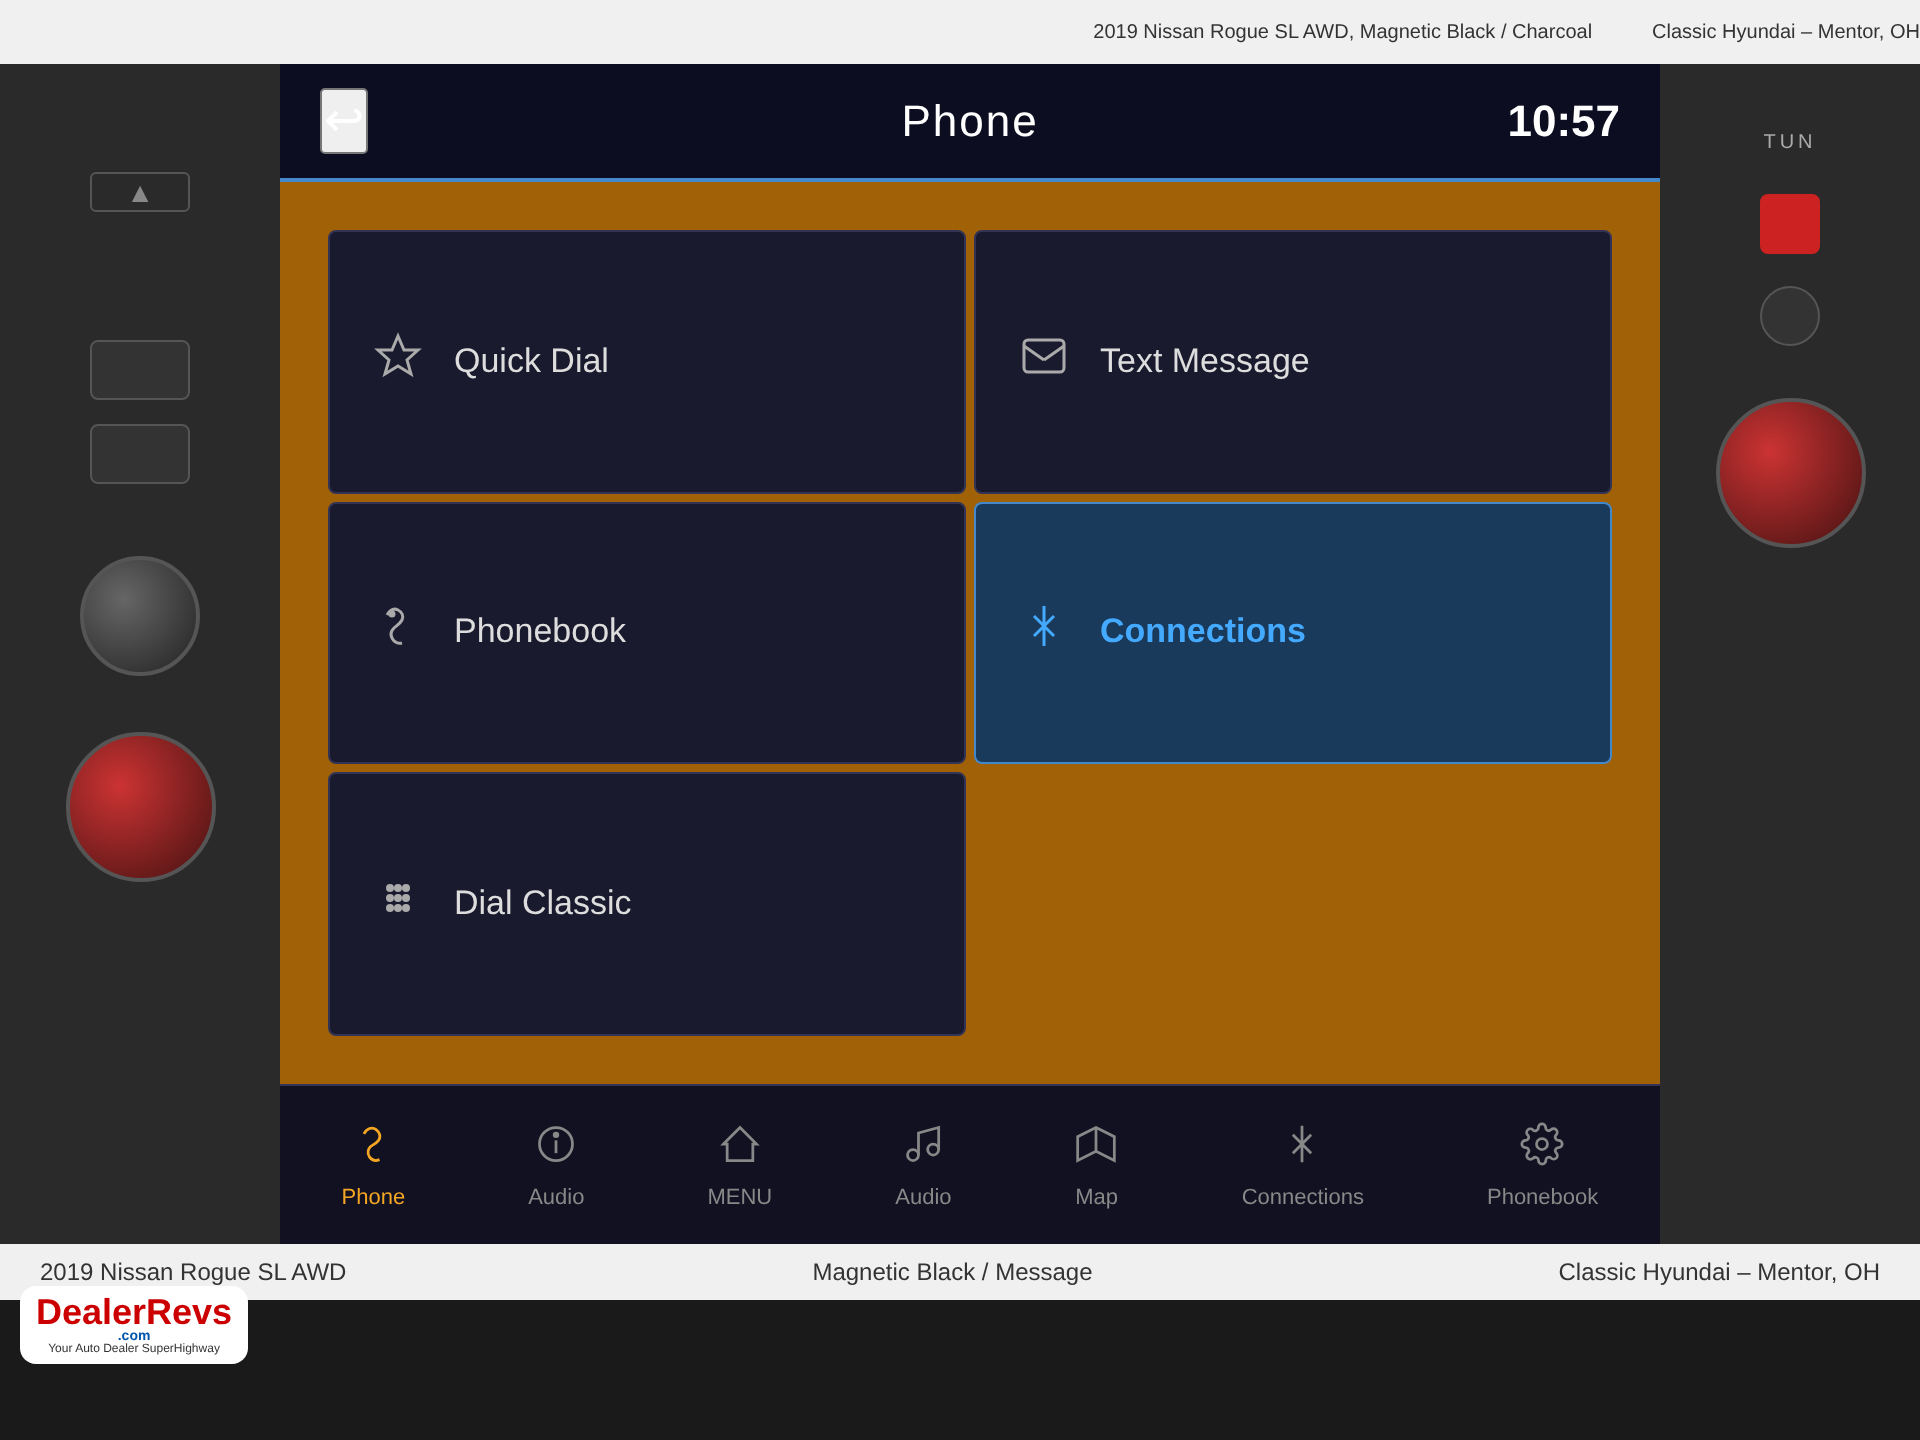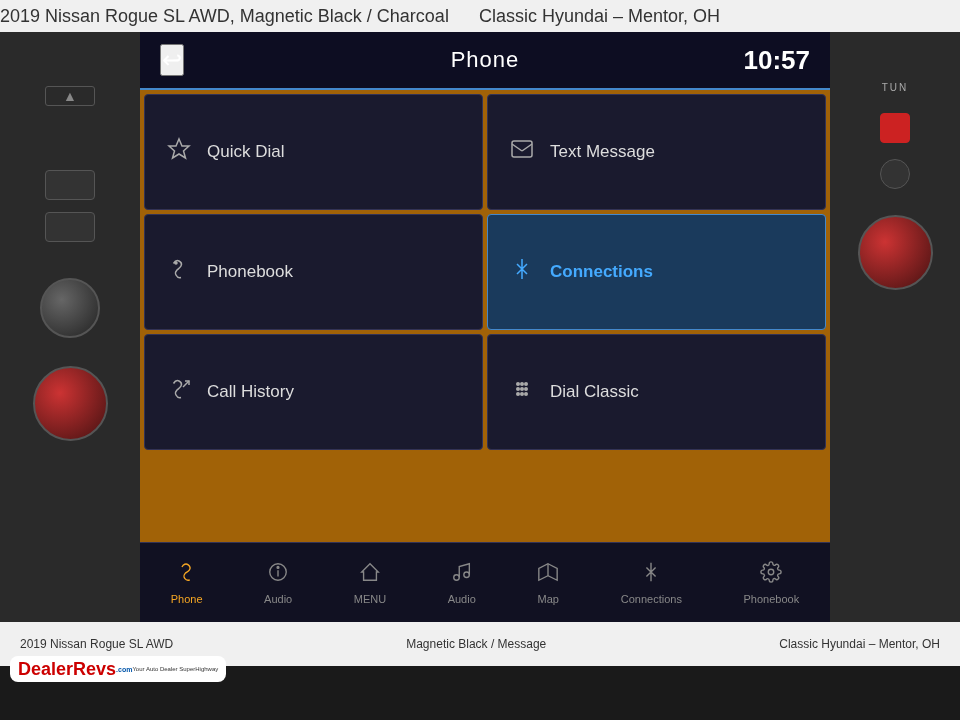--- a/index.html
+++ b/index.html
@@ -11,22 +11,22 @@
       overflow: hidden;
       position: relative;
     }
 
     
     .top-bar {
       background: #f0f0f0;
       height: 32px;
       display: flex;
       align-items: center;
-      justify-content: flex-start;
-      font-size: 18px;
+      justify-content: flex-end;
+      font-size: 10px;
       color: #333;
       position: relative;
     }
 
     
     .main-area {
       display: flex;
       height: 590px;
       position: relative;
     }
@@ -44,21 +44,21 @@
     }
 
     
     .right-panel {
       width: 130px;
       background: #2a2a2a;
       display: flex;
       flex-direction: column;
       align-items: center;
       justify-content: flex-start;
-      padding-top: 20px;
+      padding-top: 4px;
       position: relative;
     }
 
     
     .screen-area {
       flex: 1;
       background: #a16207;
       display: flex;
       flex-direction: column;
       position: relative;
@@ -78,21 +78,21 @@
       color: white;
       font-size: 24px;
       cursor: pointer;
     }
 
     
     .menu-grid {
       display: grid;
       grid-template-columns: 1fr 1fr;
       gap: 4px;
-      padding: 4px;
+      padding: 24px;
       flex: 1;
     }
 
     .menu-btn {
       background: #1a1a2e;
       border: 1px solid #333355;
       border-radius: 4px;
       display: flex;
       align-items: center;
       justify-content: flex-start;
@@ -163,21 +163,21 @@
       color: #f5a623;
     }
 
     .nav-item.active .nav-label {
       color: #f5a623;
     }
 
     
     .bottom-bar {
       background: #f0f0f0;
-      height: 44px;
+      height: 28px;
       display: flex;
       align-items: center;
       justify-content: space-between;
       padding: 0 20px;
       font-size: 12px;
       color: #333;
     }
 
     
     .car-btn {
@@ -265,21 +265,21 @@
         <div class="car-knob large" style="margin-top:20px;width:75px;height:75px;"></div>
       </div>
     </div>
 
     <div class="screen-area">
 
       <div class="screen-header">
         <div class="screen-header-inner">
           <button class="back-btn">↩</button>
           <span style="position:absolute;left:50%;transform:translateX(-50%);color:white;font-size:22px;font-weight:normal;letter-spacing:1px;">Phone</span>
-          <span style="color:white;font-size:26px;font-weight:bold;margin-left:auto;">10:57</span>
+          <span style="color:white;font-size:22px;font-weight:bold;margin-left:auto;">10:57</span>
         </div>
       </div>
 
       <div class="menu-grid" id="menu-grid">
       <div class="menu-btn">
             <span class="btn-icon"><svg width="24" height="24" viewBox="0 0 24 24" fill="none" stroke="#aaa" stroke-width="1.5">
                 <polygon points="12,2 15,9 22,9 16.5,14 18.5,21 12,17 5.5,21 7.5,14 2,9 9,9"></polygon>
               </svg></span>
             <span class="btn-label">Quick Dial</span>
           </div>
@@ -296,28 +296,20 @@
                 <path d="M6.5 6.5 C8 4 10 3 12 4 C14 5 15 7 14 9 C13 11 11 12 10 13 C9 14 8 16 9 18 C10 20 12 21 14 20.5"></path>
                 <circle cx="9" cy="6" r="1" fill="#aaa"></circle>
               </svg></span>
             <span class="btn-label">Phonebook</span>
           </div>
           <div class="menu-btn active">
             <span class="btn-icon"><svg width="24" height="24" viewBox="0 0 24 24" fill="none" stroke="#44aaff" stroke-width="1.5">
                 <path d="M12 2 L12 22 M7 7 L17 17 M17 7 L7 17"></path>
               </svg></span>
             <span class="btn-label" style="color: rgb(68, 170, 255); font-weight: bold;">Connections</span>
-          </div>
-          <div class="menu-btn">
-            <span class="btn-icon"><svg width="24" height="24" viewBox="0 0 24 24" fill="none" stroke="#aaa" stroke-width="1.5">
-                <path d="M6.5 6.5 C8 4 10 3 12 4 C14 5 15 7 14 9 C13 11 11 12 10 13 C9 14 8 16 9 18 C10 20 12 21 14 20.5"></path>
-                <polyline points="18,4 22,4 22,8"></polyline>
-                <line x1="22" y1="4" x2="16" y2="10"></line>
-              </svg></span>
-            <span class="btn-label">Call History</span>
           </div>
           <div class="menu-btn">
             <span class="btn-icon"><svg width="24" height="24" viewBox="0 0 24 24" fill="#aaa">
                 <circle cx="8" cy="7" r="2"></circle>
                 <circle cx="12" cy="7" r="2"></circle>
                 <circle cx="16" cy="7" r="2"></circle>
                 <circle cx="8" cy="12" r="2"></circle>
                 <circle cx="12" cy="12" r="2"></circle>
                 <circle cx="16" cy="12" r="2"></circle>
                 <circle cx="8" cy="17" r="2"></circle>
@@ -396,20 +388,20 @@
 
   </div>
 
   <div class="bottom-bar">
     <span>2019 Nissan Rogue SL AWD</span>
     <span>Magnetic Black / Message</span>
     <span>Classic Hyundai – Mentor, OH</span>
   </div>
 
   <div style="position:absolute;bottom:38px;left:10px;z-index:20;pointer-events:none;">
-    <div style="background:white;border-radius:8px;padding:4px 8px;display:flex;flex-direction:row;align-items:center;">
+    <div style="background:white;border-radius:8px;padding:4px 8px;display:flex;flex-direction:column;align-items:center;">
       <div style="font-size:18px;font-weight:900;color:#cc0000;font-family:'Arial Black',sans-serif;line-height:1;">DealerRevs</div>
       <div style="font-size:7px;color:#0055aa;font-weight:bold;">.com</div>
       <div style="font-size:6px;color:#333;text-align:center;">Your Auto Dealer SuperHighway</div>
     </div>
   </div>
 
 </div>
 
 </body></html>

